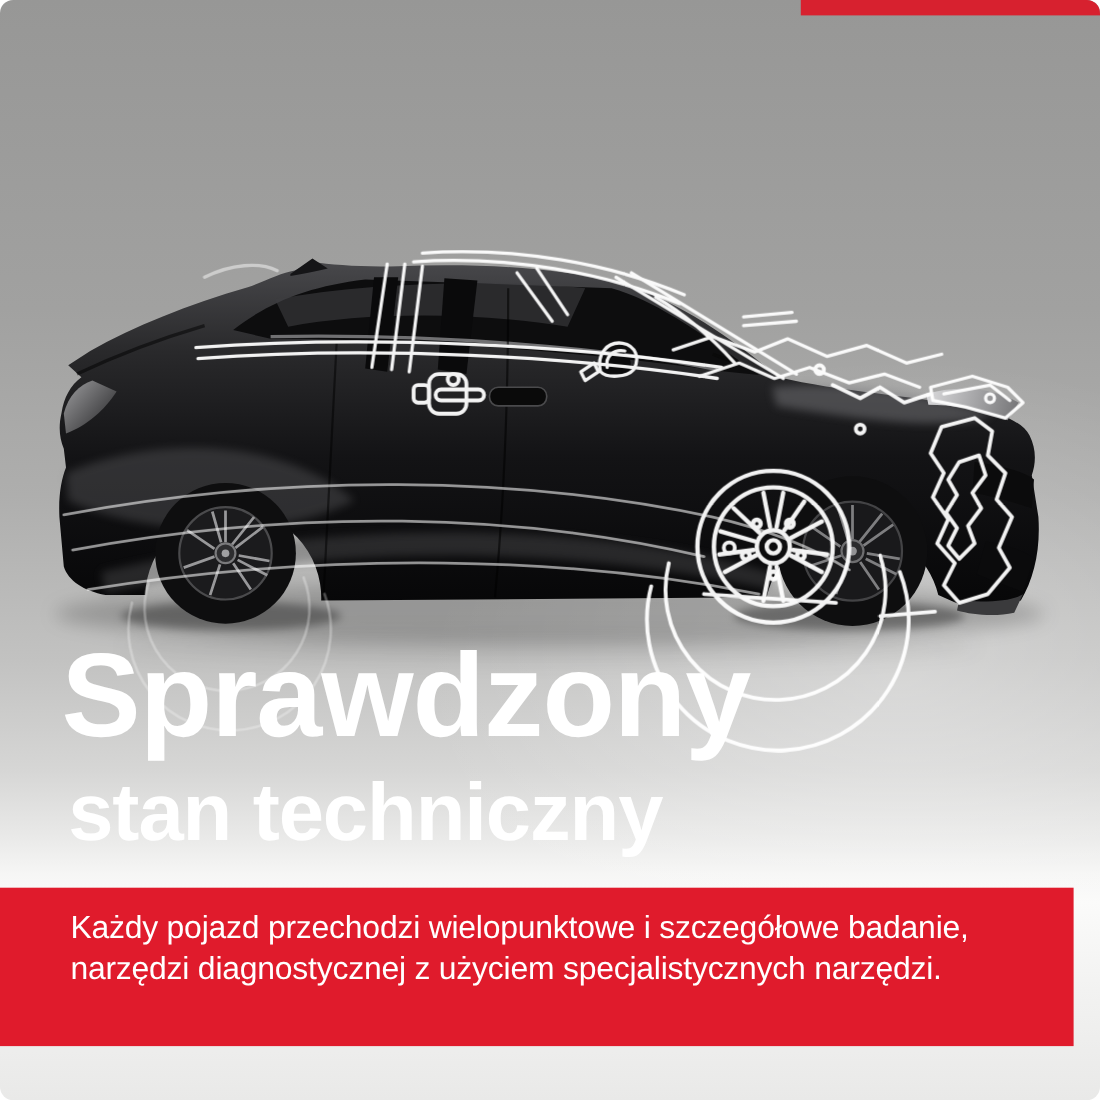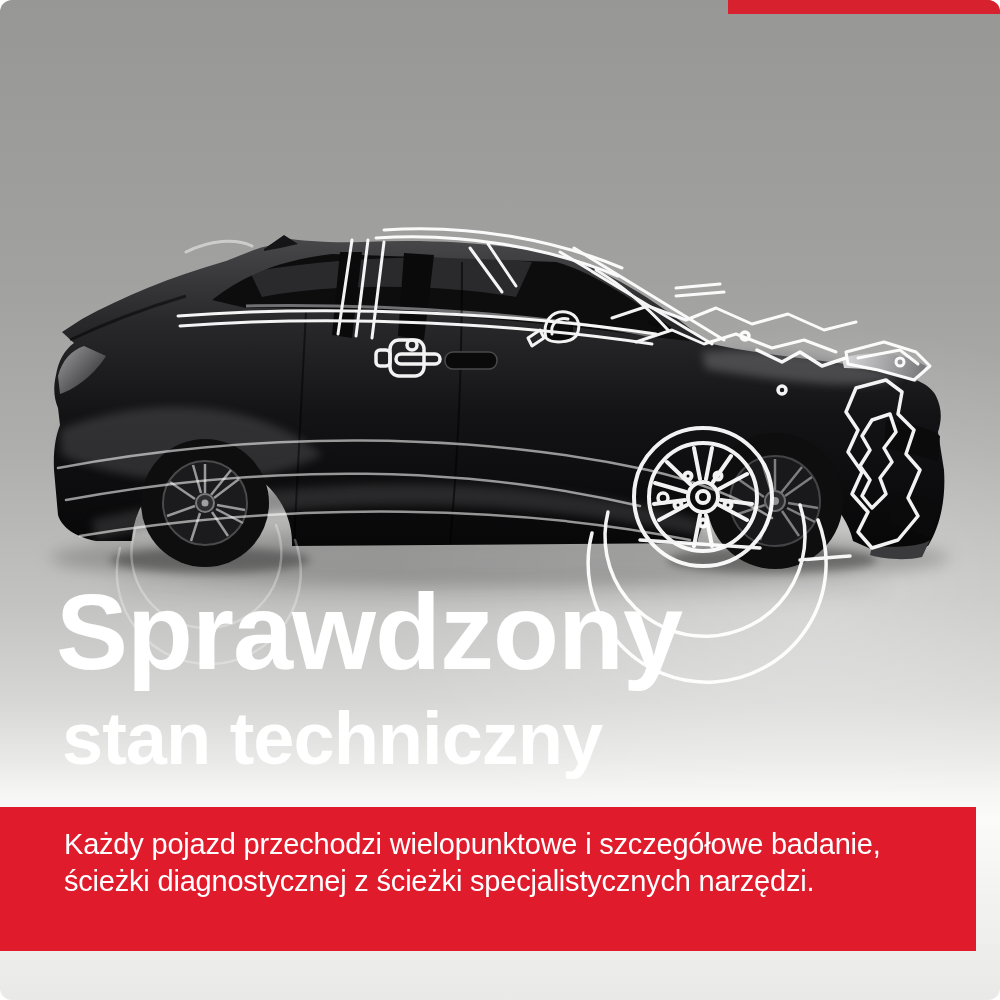--- a/index.html
+++ b/index.html
@@ -242,16 +242,16 @@
     </g>
   </svg>
 
   <div class="headline">
     <span class="l1">Sprawdzony</span>
     <span class="l2">stan techniczny</span>
   </div>
 
   <div class="banner">
     <p>Każdy pojazd przechodzi wielopunktowe i szczegółowe badanie,</p>
-    <p>ścieżki diagnostycznej z ścieżki specjalistycznych narzędzi.</p>
+    <p>narzędzi diagnostycznej z użyciem specjalistycznych narzędzi.</p>
   </div>
 
 </div>
 
 </body></html>

